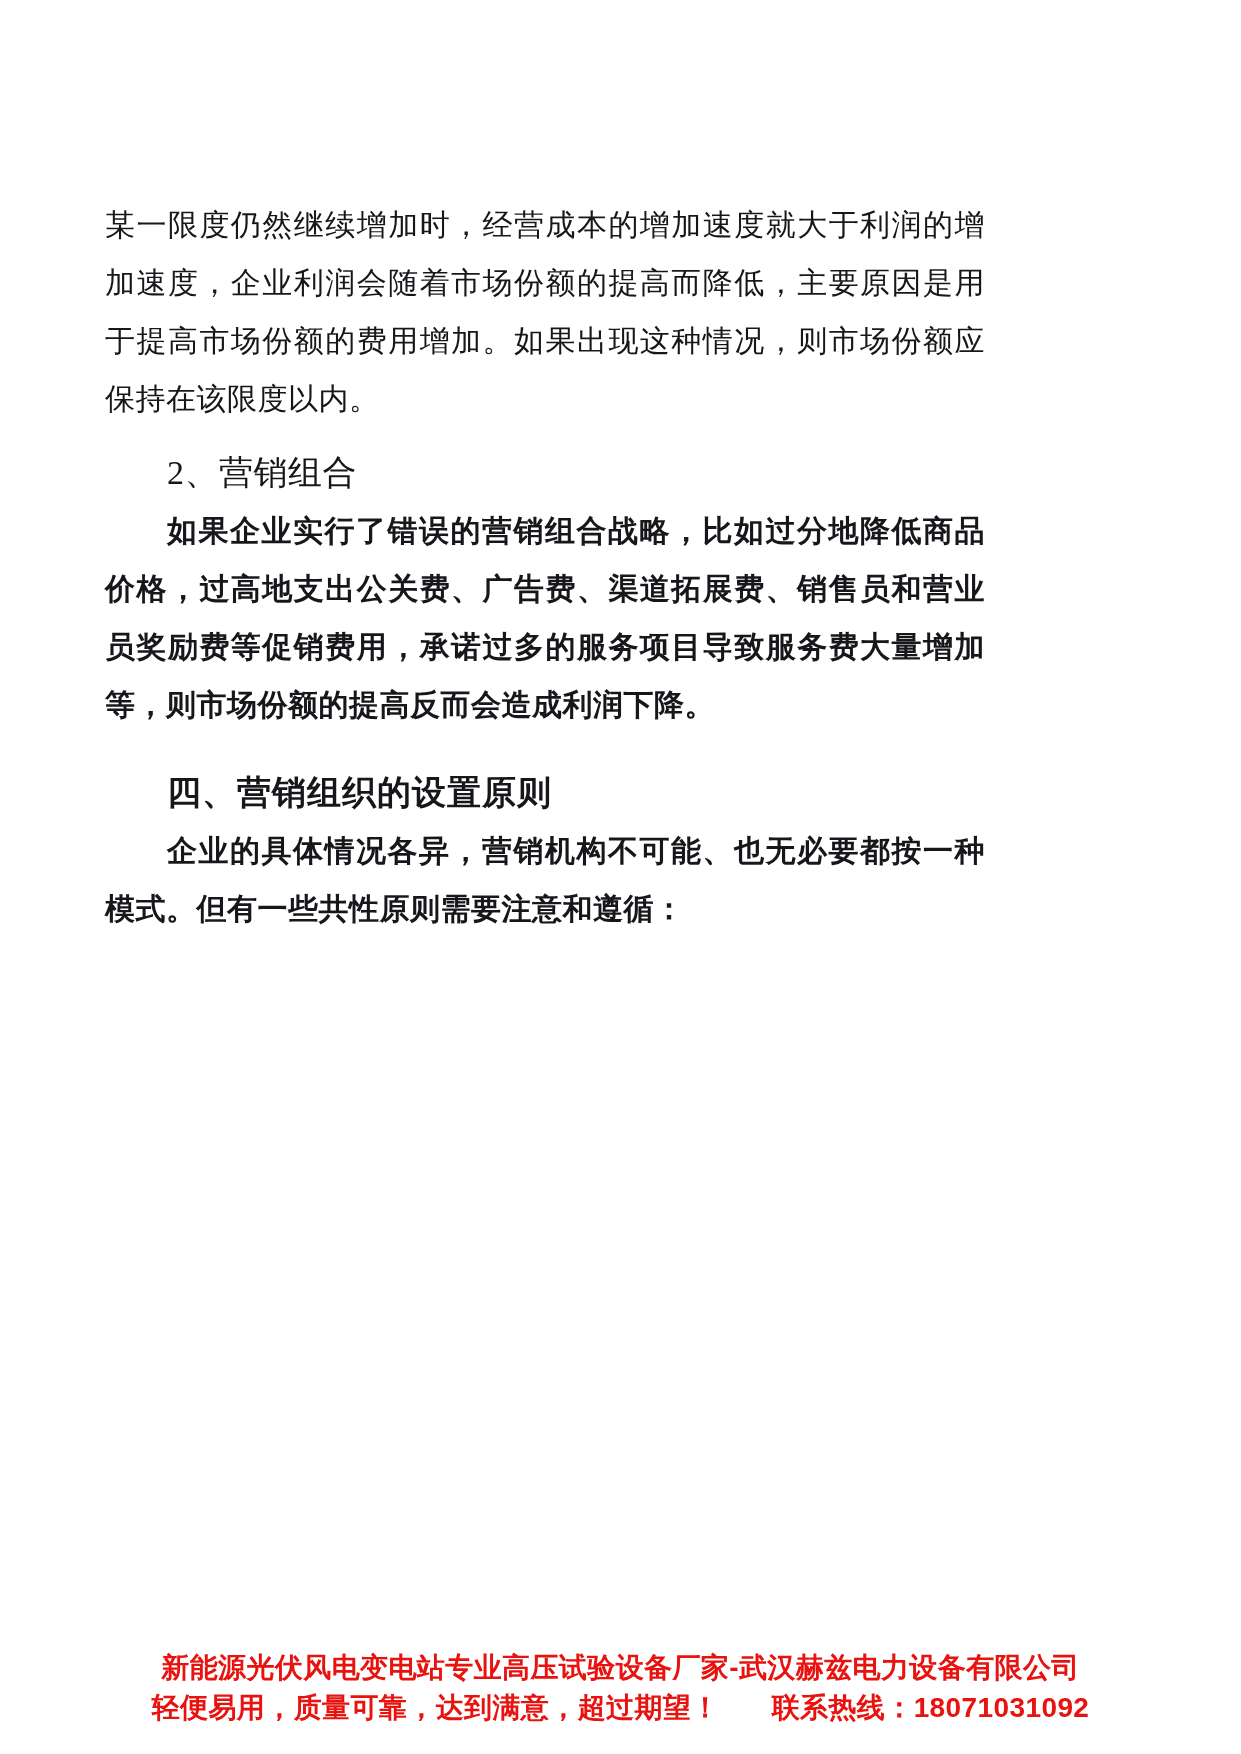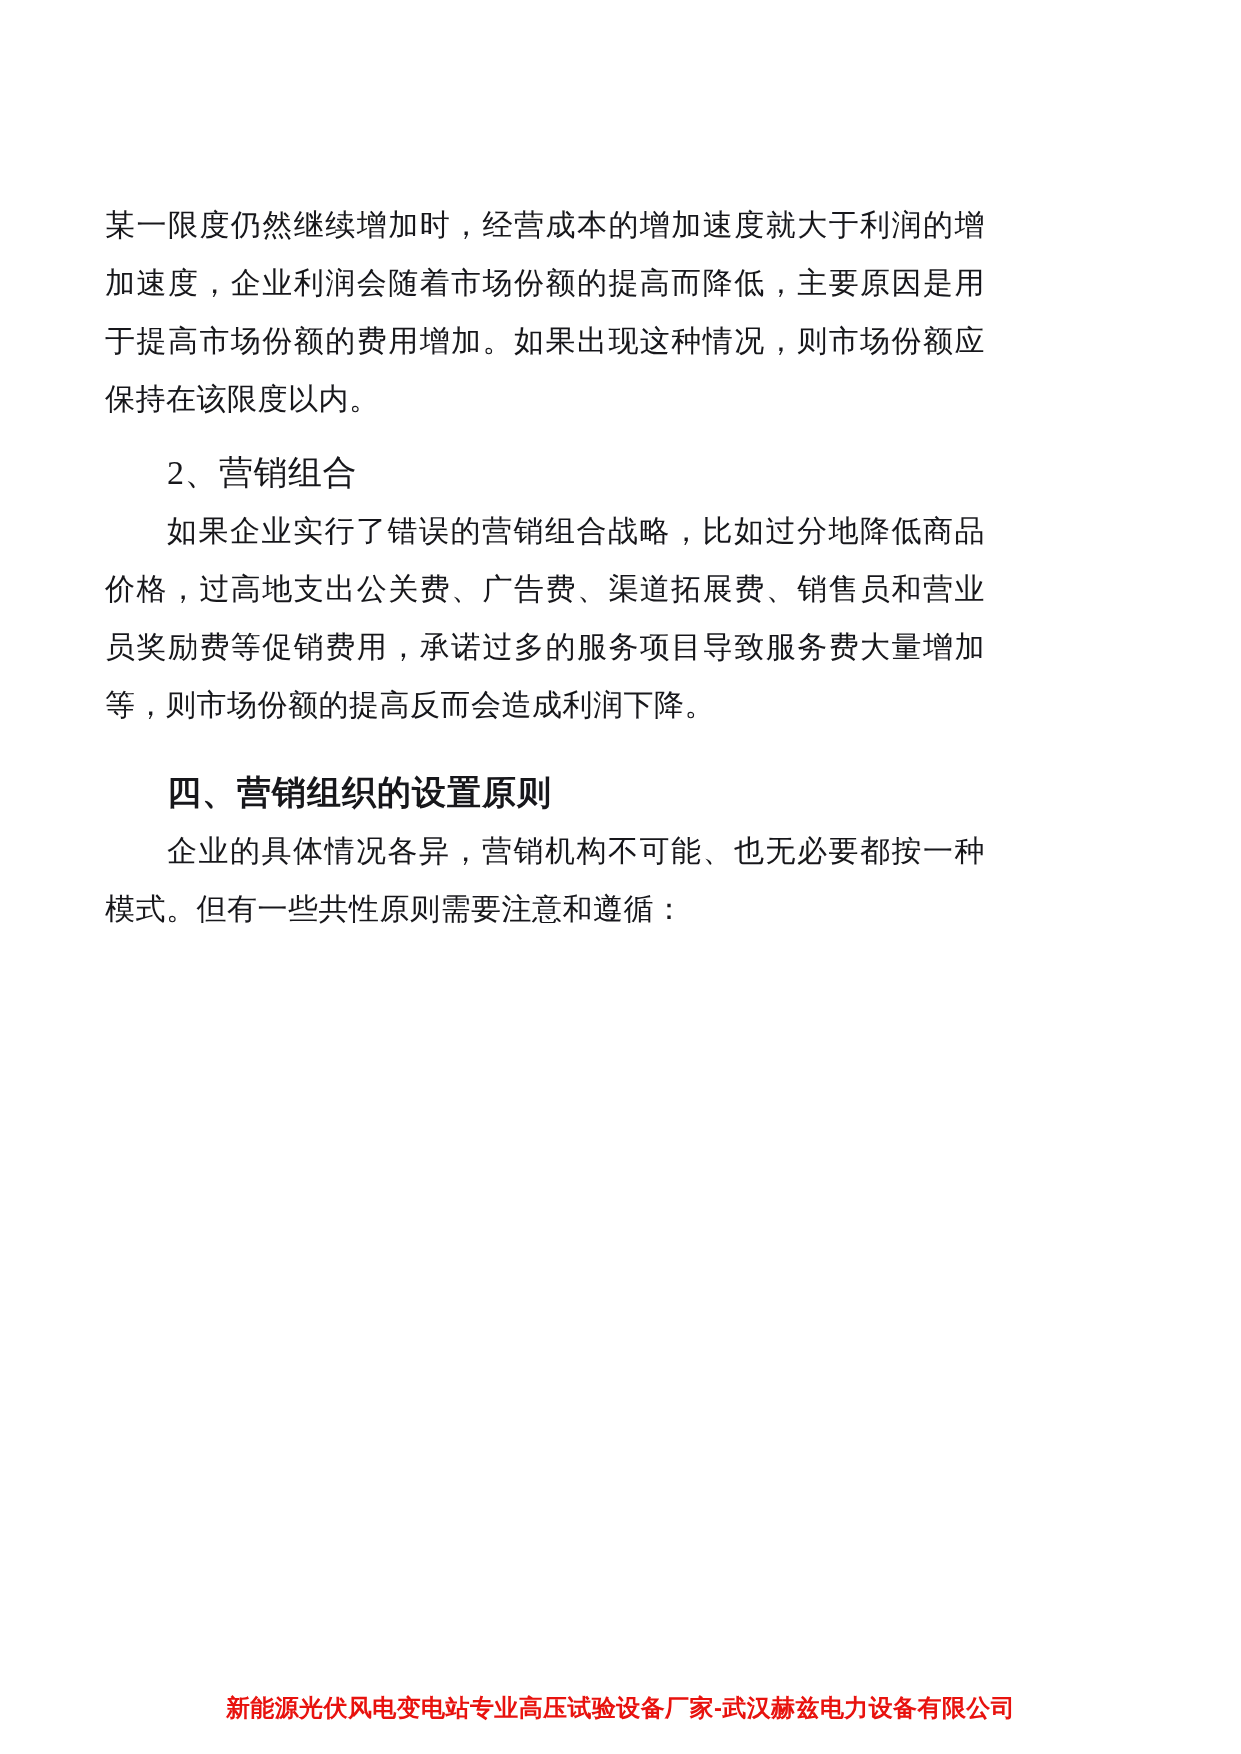--- a/index.html
+++ b/index.html
@@ -27,20 +27,21 @@
     line-height: 58px;
     color: #17171b;
     letter-spacing: 0.5px;
     text-align: justify;
     text-justify: inter-character;
     margin: 0;
     font-family: "Liberation Serif", "DejaVu Serif", serif;
   }
   .para.indent {
     text-indent: 62px;
+    font-weight: bold;
   }
   .heading {
     font-size: 34px;
     line-height: 58px;
     color: #17171b;
     margin: 0;
     text-indent: 62px;
     letter-spacing: 0.5px;
     font-family: "Liberation Serif", "DejaVu Serif", serif;
   }
@@ -54,21 +55,21 @@
   .footer {
     position: absolute;
     left: 0;
     right: 0;
     bottom: 26px;
     text-align: center;
   }
   .footer-line {
     color: #e8120e;
     font-weight: bold;
-    font-size: 24px;
+    font-size: 28px;
     line-height: 40px;
     letter-spacing: 0.4px;
     font-family: "Liberation Sans", "DejaVu Sans", sans-serif;
     white-space: nowrap;
   }
   .footer-line-2 {
     display: flex;
     justify-content: center;
     gap: 52px;
   }
@@ -93,15 +94,19 @@
     <div class="gap-lg"></div>
 
     <p class="heading bold">四、营销组织的设置原则</p>
 
     <p class="para indent">企业的具体情况各异，营销机构不可能、也无必要都按一种模式。但有一些共性原则需要注意和遵循：</p>
 
   </div>
 
   <div class="footer">
     <div class="footer-line">新能源光伏风电变电站专业高压试验设备厂家-武汉赫兹电力设备有限公司</div>
+    <div class="footer-line footer-line-2">
+      <span>轻便易用，质量可靠，达到满意，超过期望！</span>
+      <span>联系热线：18071031092</span>
+    </div>
   </div>
 
 </div>
 
 </body></html>

